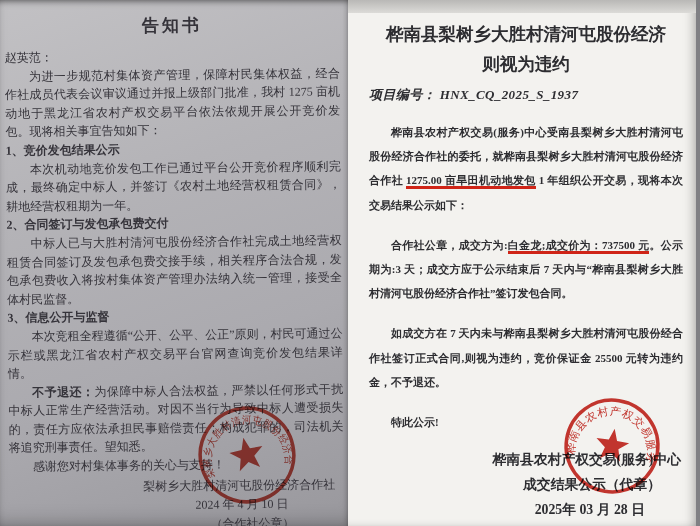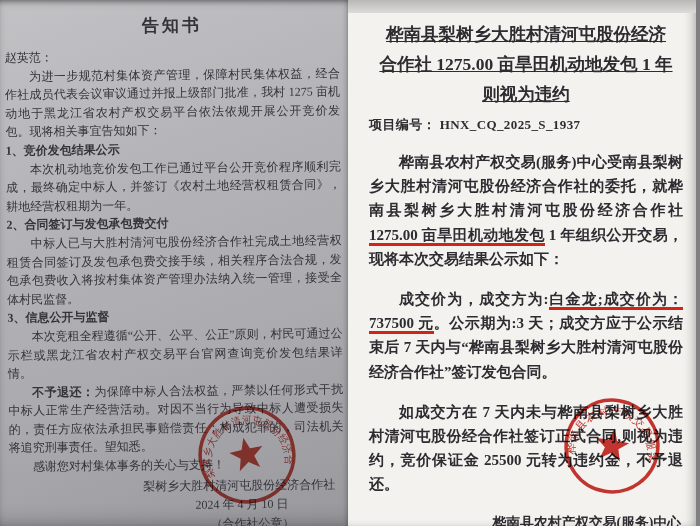--- a/index.html
+++ b/index.html
@@ -26,24 +26,24 @@
   .l-contact{padding-right:13px;font-weight:700;letter-spacing:.4px;}
 
   
   .photo-right{width:348px;height:526px;position:relative;flex:0 0 auto;background:#f3f2ef;
     box-shadow:inset -10px 0 12px -9px rgba(0,0,0,.35), inset 0 -6px 10px -8px rgba(0,0,0,.2);}
   .photo-right::before{content:"";position:absolute;left:0;top:0;right:0;height:13px;
     background:linear-gradient(#b9b8b6,#dcdbd8);}
   .doc-right{position:absolute;left:0;right:0;top:13px;padding:4px 13px 0 21px;
     color:#2d2d31;font-weight:700;}
   .r-title{text-align:center;font-size:17.5px;line-height:30px;font-weight:700;margin-top:2px;}
-  .r-title span{display:block;text-decoration:underline;}
-  .r-proj{font-size:13px;margin-top:7px;letter-spacing:.4px;}
+  .r-title span{display:block;}
+  .r-proj{font-size:13px;margin-top:7px;letter-spacing:.4px;font-style:italic;}
   .r-paras{margin-top:2px;}
-  .r-para{font-size:15px;line-height:24.2px;text-indent:2em;text-align:justify;margin-top:16px;}
+  .r-para{font-size:11px;line-height:24.2px;text-indent:2em;text-align:justify;margin-top:16px;}
   .r-para .u{border-bottom:3px solid #cf2417;padding-bottom:0px;}
   .r-sign{text-align:right;font-size:13.8px;line-height:25px;margin-top:13px;}
   .r-org{padding-right:2px;}
   .r-agent{padding-right:22px;}
   .r-date{padding-right:38px;}
 
   
   .seal{position:absolute;mix-blend-mode:multiply;pointer-events:none;}
   .seal-left{left:195px;top:396px;width:104px;height:118px;color:#bd2519;opacity:.82;
     transform:rotate(-12deg);}
@@ -86,31 +86,31 @@
       <text font-size="10" fill="currentColor" letter-spacing="0.5">
         <textPath href="#arcL" textLength="152" lengthAdjust="spacingAndGlyphs">梨树乡大胜村清河屯股份经济合作社</textPath>
       </text>
     </svg>
   </div>
 
   <div class="photo-right">
     <div class="doc-right">
       <div class="r-title">
         <span>桦南县梨树乡大胜村清河屯股份经济</span>
-        <span>合作社 1275.00 亩旱田机动地发包 1 年</span>
         <span>则视为违约</span>
       </div>
       <div class="r-proj">
         <span>项目编号：</span>
         <span>HNX_CQ_2025_S_1937</span>
       </div>
       <div class="r-paras" id="right-paras">
           <div class="r-para"><span>桦南县农村产权交易(服务)中心受南县梨树乡大胜村清河屯股份经济合作社的委托，就桦南县梨树乡大胜村清河屯股份经济合作社 </span><span class="u">1275.00 亩旱田机动地发包</span><span> 1 年组织公开交易，现将本次交易结果公示如下：</span></div>
-          <div class="r-para"><span>成交价为，成交方为:</span><span class="u">白金龙;成交价为：737500 元</span><span>。公示期为:3 天；成交方应于公示结束后 7 天内与“桦南县梨树乡大胜村清河屯股份经济合作社”签订发包合同。</span></div>
+          <div class="r-para"><span>合作社公章，成交方为:</span><span class="u">白金龙;成交价为：737500 元</span><span>。公示期为:3 天；成交方应于公示结束后 7 天内与“桦南县梨树乡大胜村清河屯股份经济合作社”签订发包合同。</span></div>
           <div class="r-para"><span>如成交方在 7 天内未与桦南县梨树乡大胜村清河屯股份经合作社签订正式合同,则视为违约，竞价保证金 25500 元转为违约金，不予退还。</span></div>
+          <div class="r-para"><span>特此公示!</span></div>
         </div>
       <div class="r-sign">
         <div class="r-org">桦南县农村产权交易(服务)中心</div>
         <div class="r-agent">成交结果公示（代章）</div>
         <div class="r-date">2025年 03 月 28 日</div>
       </div>
 
     </div>
     <svg class="seal seal-right" viewBox="0 0 100 100">
       <circle cx="50" cy="50" r="45" fill="none" stroke="currentColor" stroke-width="3.4"></circle>

